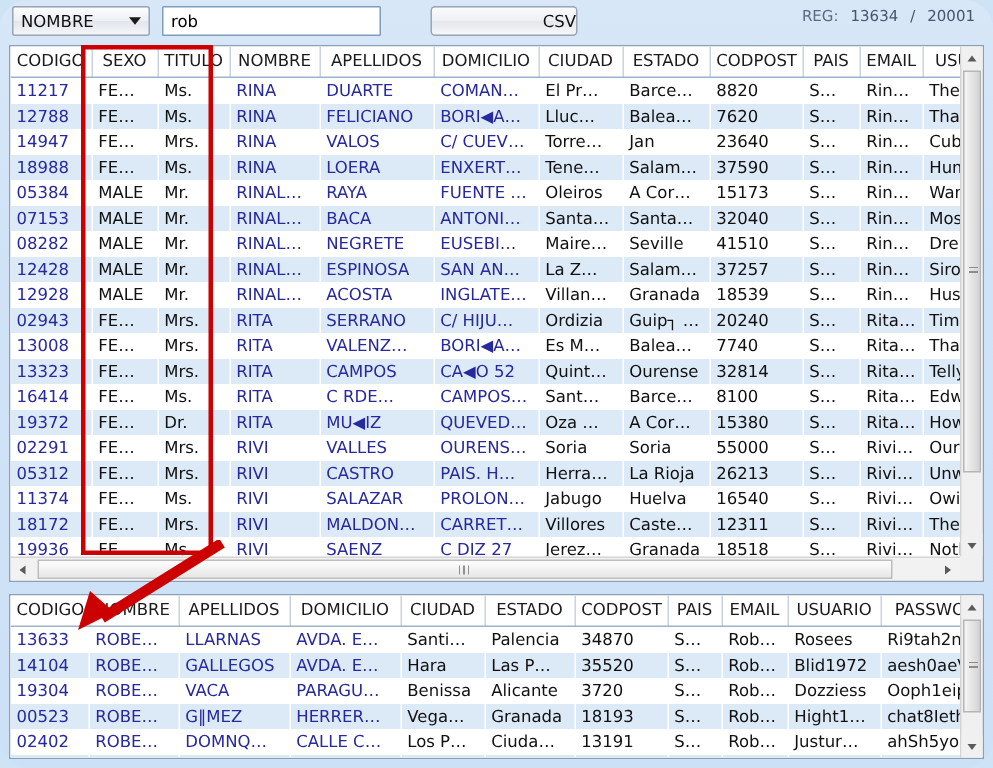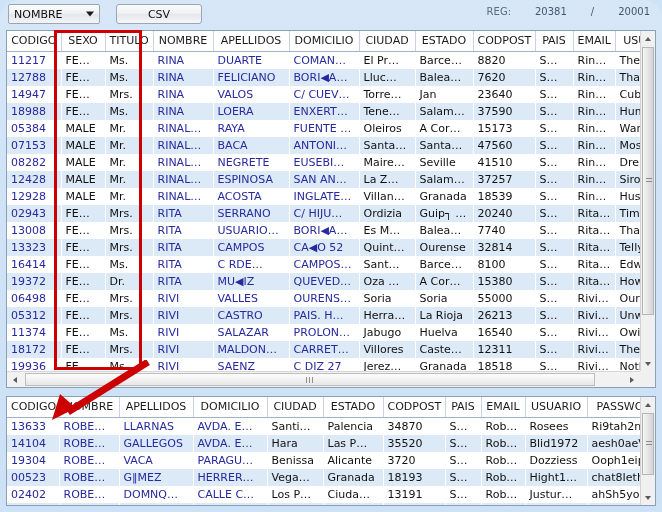--- a/index.html
+++ b/index.html
@@ -50,33 +50,33 @@
     background: #ffffff;
     border: 1px solid #7f9db9;
     border-radius: 1px;
     display: flex; align-items: center;
     padding-left: 5px;
     font-size: 11px;
     color: #000;
   }
 
   .btn-csv {
-    margin-left: 8px;
-    width: 86px; height: 20px;
+    margin-left: 25px;
+    width: 98px; height: 20px;
     background: linear-gradient(180deg,#fbfbfb 0%,#eef0f3 48%,#e3e6eb 50%,#f6f7f9 100%);
     border: 1px solid #9aa6b5;
     border-radius: 3px;
-    display: flex; align-items: center; justify-content: center;
+    display: flex; align-items: center; justify-content: flex-end;
     font-size: 11px; color: #111;
     cursor: default;
   }
 
   #reg-area {
     position: absolute; right: 12px; top: 6px;
-    display: flex; align-items: center; gap: 24px;
+    display: flex; align-items: center; gap: 8px;
     color: #5a6a80; font-size: 10px;
   }
   #reg-area .rv { color: #46566d; }
   #reg-area .slash { color: #46566d; }
 
   
   .grid-frame {
     position: absolute;
     background: #ffffff;
     border: 1px solid #8aa0b8;
@@ -187,28 +187,31 @@
 <body>
 
 <div id="app">
 
   <div id="toolbar">
     <div class="tb-inner">
       <div class="combo">
         <span>NOMBRE</span>
         <span class="arrow"></span>
       </div>
+      <div class="textbox" title="">
+        <span>rob</span>
+      </div>
       <div class="btn-csv">
         <span>CSV</span>
       </div>
     </div>
 
     <div id="reg-area">
       <span>REG:</span>
-      <span class="rv">20381</span>
+      <span class="rv">13634</span>
       <span class="slash">/</span>
       <span class="rv">20001</span>
     </div>
   </div>
 
   <div class="grid-frame" id="grid-top">
     <div class="grid-clip" style="right:15px; bottom:16px;">
       <table class="g" id="tbl-top">
         <colgroup>
           <col style="width:54px">
@@ -313,21 +316,21 @@
             </tr>
             <tr class="even">
               <td class="navy a-l">07153</td>
               <td class="blacky a-l">MALE</td>
               <td class="blacky a-l">Mr.</td>
               <td class="navy a-l">RINAL…</td>
               <td class="navy a-l">BACA</td>
               <td class="navy a-l">ANTONI…</td>
               <td class="blacky a-l">Santa…</td>
               <td class="blacky a-l">Santa…</td>
-              <td class="blacky a-l">47560</td>
+              <td class="blacky a-l">32040</td>
               <td class="blacky a-l">S…</td>
               <td class="blacky a-l">Rin…</td>
               <td class="blacky a-l">Mosions</td>
             </tr>
             <tr class="odd">
               <td class="navy a-l">08282</td>
               <td class="blacky a-l">MALE</td>
               <td class="blacky a-l">Mr.</td>
               <td class="navy a-l">RINAL…</td>
               <td class="navy a-l">NEGRETE</td>
@@ -379,21 +382,21 @@
               <td class="blacky a-l">20240</td>
               <td class="blacky a-l">S…</td>
               <td class="blacky a-l">Rita…</td>
               <td class="blacky a-l">Timen..</td>
             </tr>
             <tr class="odd">
               <td class="navy a-l">13008</td>
               <td class="blacky a-l">FE…</td>
               <td class="blacky a-l">Mrs.</td>
               <td class="navy a-l">RITA</td>
-              <td class="navy a-l">USUARIO…</td>
+              <td class="navy a-l">VALENZ…</td>
               <td class="navy a-l">BORI◀A…</td>
               <td class="blacky a-l">Es M…</td>
               <td class="blacky a-l">Balea…</td>
               <td class="blacky a-l">7740</td>
               <td class="blacky a-l">S…</td>
               <td class="blacky a-l">Rita…</td>
               <td class="blacky a-l">Thati…</td>
             </tr>
             <tr class="even">
               <td class="navy a-l">13323</td>
@@ -431,21 +434,21 @@
               <td class="navy a-l">MU◀IZ</td>
               <td class="navy a-l">QUEVED…</td>
               <td class="blacky a-l">Oza …</td>
               <td class="blacky a-l">A Cor…</td>
               <td class="blacky a-l">15380</td>
               <td class="blacky a-l">S…</td>
               <td class="blacky a-l">Rita…</td>
               <td class="blacky a-l">Howing</td>
             </tr>
             <tr class="odd">
-              <td class="navy a-l">06498</td>
+              <td class="navy a-l">02291</td>
               <td class="blacky a-l">FE…</td>
               <td class="blacky a-l">Mrs.</td>
               <td class="navy a-l">RIVI</td>
               <td class="navy a-l">VALLES</td>
               <td class="navy a-l">OURENS…</td>
               <td class="blacky a-l">Soria</td>
               <td class="blacky a-l">Soria</td>
               <td class="blacky a-l">55000</td>
               <td class="blacky a-l">S…</td>
               <td class="blacky a-l">Rivi…</td>

